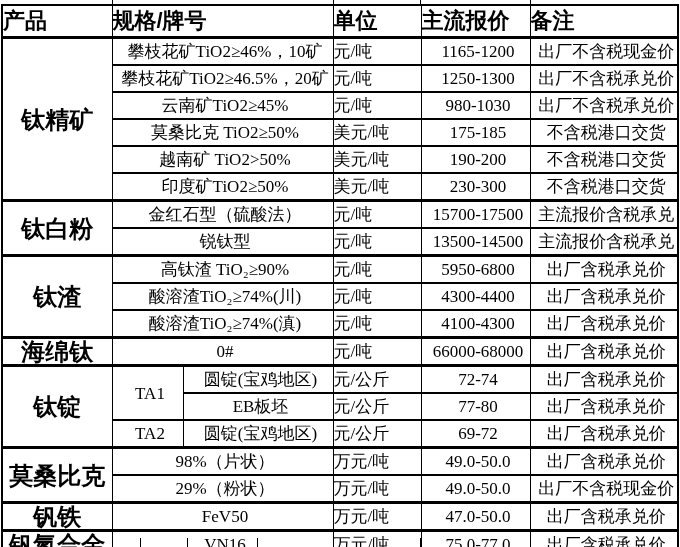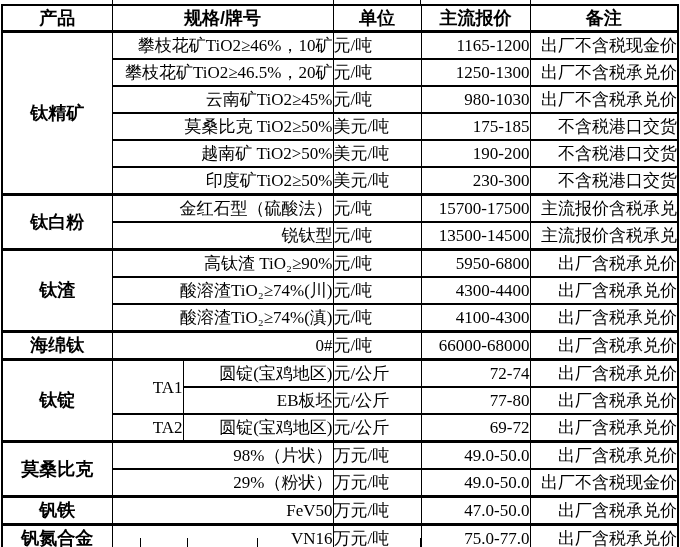--- a/index.html
+++ b/index.html
@@ -14,30 +14,30 @@
     border:2px solid #000;
   }
   td,th{
     border:1px solid #000;
     border-top-width:2px;border-bottom-width:2px;
     padding:0;overflow:hidden;white-space:nowrap;
     background:#fff;
   }
   tr.group-start td{border-top-width:3px;}
   th{
-    height:21px;font-size:18px;font-weight:bold;text-align:center;
+    height:21px;font-size:22px;font-weight:bold;text-align:left;
     font-family:"Liberation Sans",sans-serif;
   }
   td{height:25px;font-size:17px;line-height:25px;}
   td.product{
-    font-weight:bold;font-size:18px;text-align:center;
+    font-weight:bold;font-size:24px;text-align:center;
     font-family:"Liberation Sans",sans-serif;
   }
   td.spec,td.grade,td.price,td.note{
-    text-align:right;padding-left:5px;
+    text-align:center;padding-left:5px;
     font-family:"Liberation Serif","DejaVu Serif",serif;
   }
   td.unit{
     text-align:left;
     font-family:"Liberation Serif","DejaVu Serif",serif;
   }
   .stub{position:absolute;width:1px;background:#000;}
   .stub.top{top:0;height:7px;}
   .stub.bottom{bottom:0;height:9px;}
 </style>

